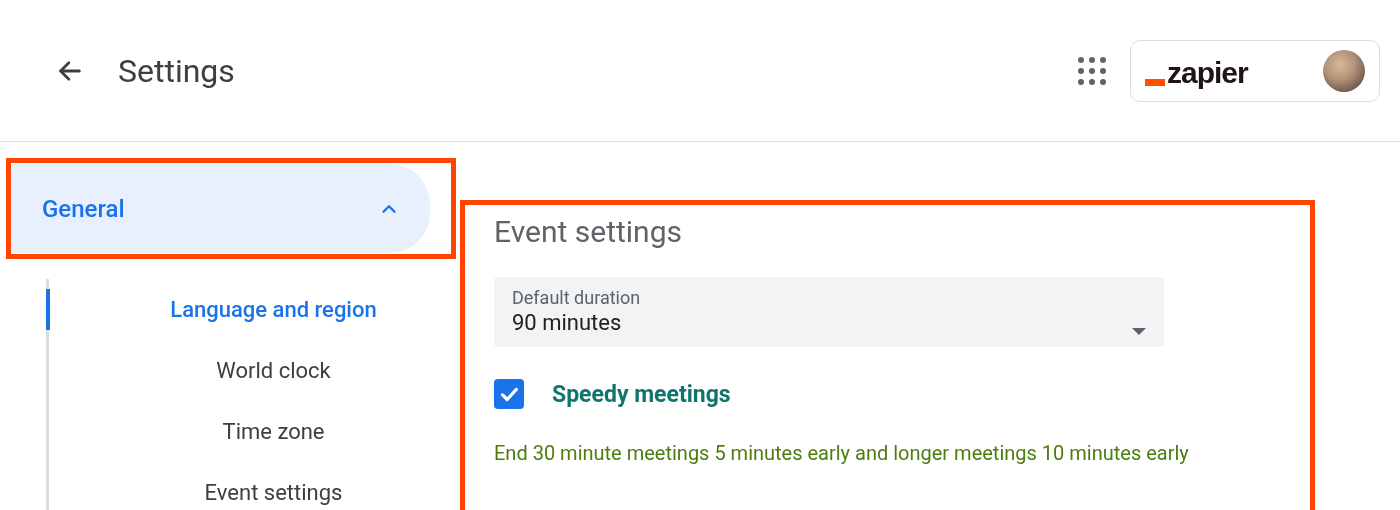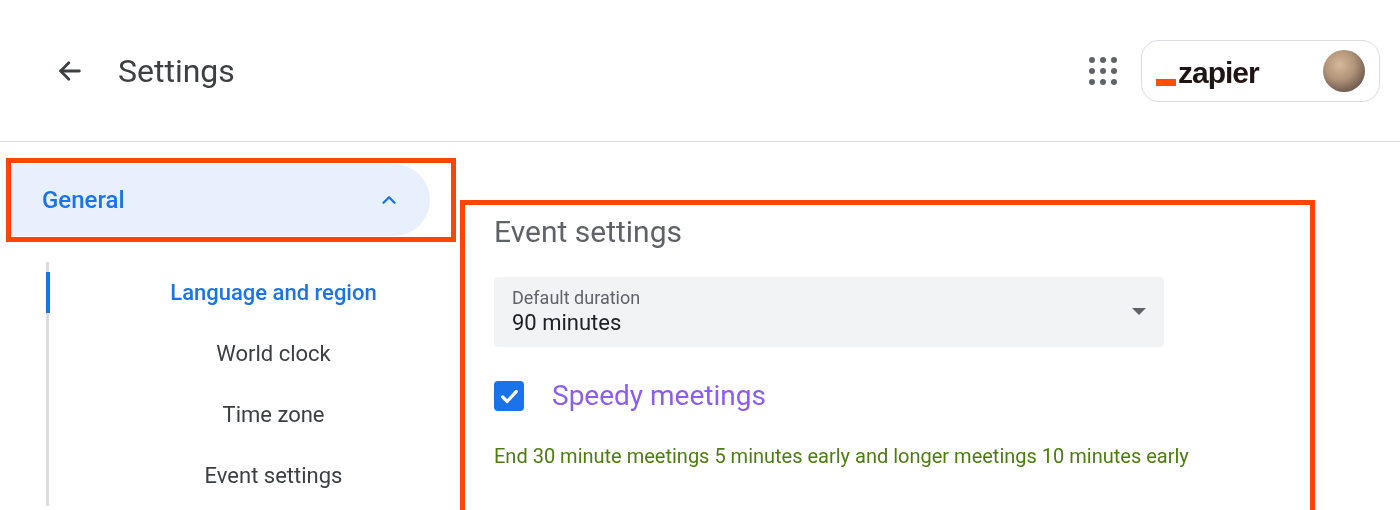--- a/index.html
+++ b/index.html
@@ -50,23 +50,23 @@
       justify-content: center;
       cursor: pointer;
       border-radius: 50%;
     }
     .apps-grid span {
       width: 6px; height: 6px; background: #5f6368; border-radius: 50%;
     }
     .brand-box {
       display: flex;
       align-items: center;
-      gap: 17px;
+      gap: 28px;
       border: 1px solid #dadce0;
-      border-radius: 18px;
+      border-radius: 10px;
       padding: 8px 14px;
     }
     .brand-box svg { display: block; }
     .avatar {
       width: 42px; height: 42px; border-radius: 50%;
       background: radial-gradient(circle at 40% 35%, #d6b89a 0%, #b2947a 40%, #7a6355 70%, #5a4a40 100%);
     }
     .content {
       display: flex;
       height: calc(100% - 110px);
@@ -84,21 +84,21 @@
       position: relative;
       margin: 0 10px 16px 10px;
     }
     .nav-header-pill {
       display: flex;
       align-items: center;
       justify-content: space-between;
       background: #e8f0fe;
       border-radius: 0 40px 40px 0;
       margin-right: 20px;
-      height: 72px;
+      height: 89px;
       padding: 0 30px 0 32px;
       cursor: pointer;
     }
     .nav-header-text {
       font-size: 24px;
       font-weight: 500;
       color: #1a73e8;
     }
     .chev {
       color: #1a73e8;
@@ -160,21 +160,21 @@
       margin: 42px 0 28px 34px;
     }
     .select-wrap {
       margin: 0 0 0 34px;
       width: 670px;
       background: #f1f3f4;
       border-radius: 4px;
       padding: 10px 18px 12px 18px;
       cursor: pointer;
       display: flex;
-      align-items: center;
+      align-items: flex-end;
       justify-content: space-between;
     }
     .select-texts { display: flex; flex-direction: column; }
     .select-label {
       font-size: 18px;
       color: #5f6368;
     }
     .select-value {
       font-size: 22px;
       color: #202124;
@@ -196,22 +196,23 @@
       width: 30px;
       height: 30px;
       background: #1a73e8;
       border-radius: 4px;
       display: flex;
       align-items: center;
       justify-content: center;
       cursor: pointer;
     }
     .checkbox-label {
-      font-size: 28px;
-      color: #8b5cf6;
+      font-size: 23px;
+      color: #0f766e;
+      font-weight: bold;
     }
     .helper-text {
       font-size: 20px;
       color: #4d7c0f;
       margin: 32px 0 0 34px;
     }
   </style>
 </head>
 <body>
 

